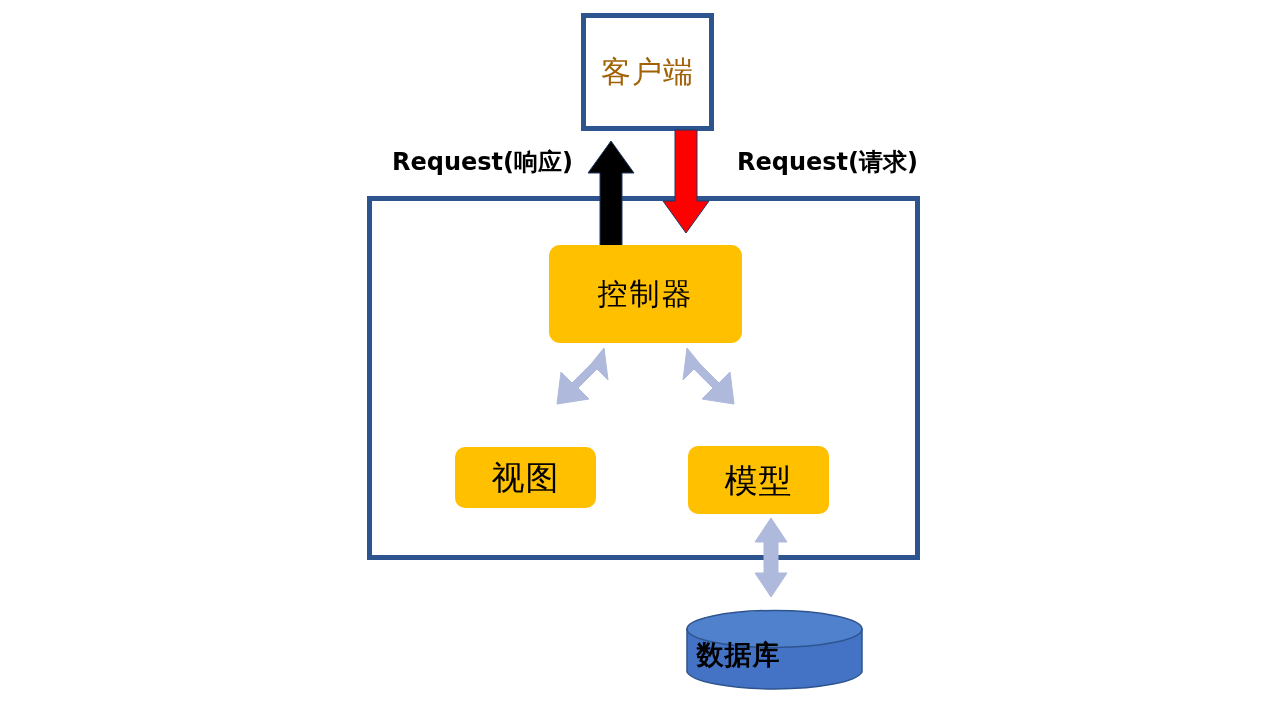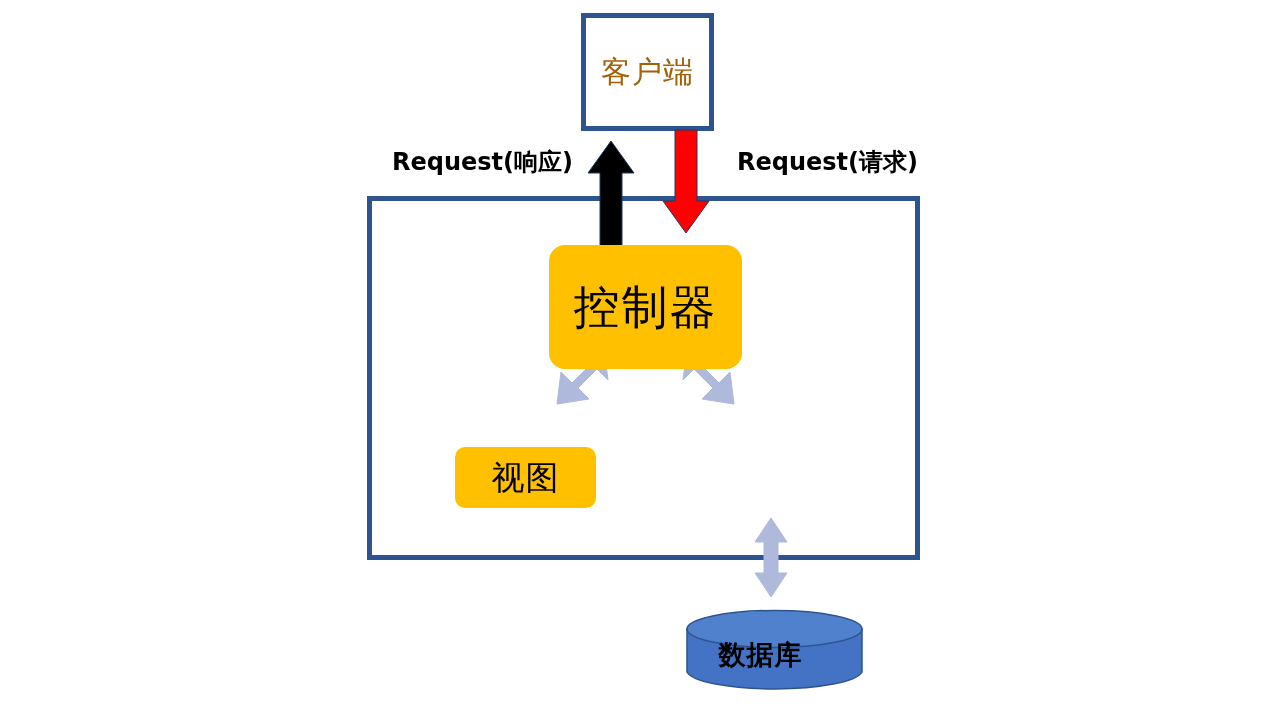--- a/index.html
+++ b/index.html
@@ -36,22 +36,22 @@
 
   
   .ybox{
     position:absolute;
     background:#FFC000;
     border-radius:10px;
     display:flex;align-items:center;justify-content:center;
     color:#000;line-height:1;
   }
   .ybox.controller{
-    left:549px;top:245px;width:193px;height:124px;
-    font-size:46px;letter-spacing:2px;border-radius:16px;
+    left:549px;top:245px;width:193px;height:98px;
+    font-size:30px;letter-spacing:2px;border-radius:11px;
   }
   .ybox.view{
     left:455px;top:447px;width:141px;height:61px;
     font-size:33px;letter-spacing:1px;
   }
   .ybox.model{
     left:688px;top:446px;width:141px;height:68px;
     font-size:33px;letter-spacing:1px;
   }
   .ybox span{
@@ -66,21 +66,21 @@
     font-family:"DejaVu Sans","Liberation Sans",sans-serif;
   }
   .arrow-label.response{left:392px;top:150px;}
   .arrow-label.request{left:737px;top:150px;}
 
   
   #art{position:absolute;left:0;top:0;width:1285px;height:726px;}
 
   .db-label{
     position:absolute;
-    left:673px;top:632px;width:175px;height:45px;
+    left:651px;top:632px;width:175px;height:45px;
     display:flex;align-items:center;justify-content:center;
     font-size:27px;font-weight:bold;color:#000;
     letter-spacing:1px;
     font-family:"DejaVu Sans","Liberation Sans",sans-serif;
   }
 </style>
 </head>
 <body>
 
 <div id="canvas">
@@ -117,14 +117,17 @@
   </svg>
 
   <div class="db-label">数据库</div>
 
   <div class="ybox controller">
     <span>控制器</span>
   </div>
   <div class="ybox view">
     <span>视图</span>
   </div>
+  <div class="ybox model">
+    <span>模型</span>
+  </div>
 
 </div>
 
 </body></html>

